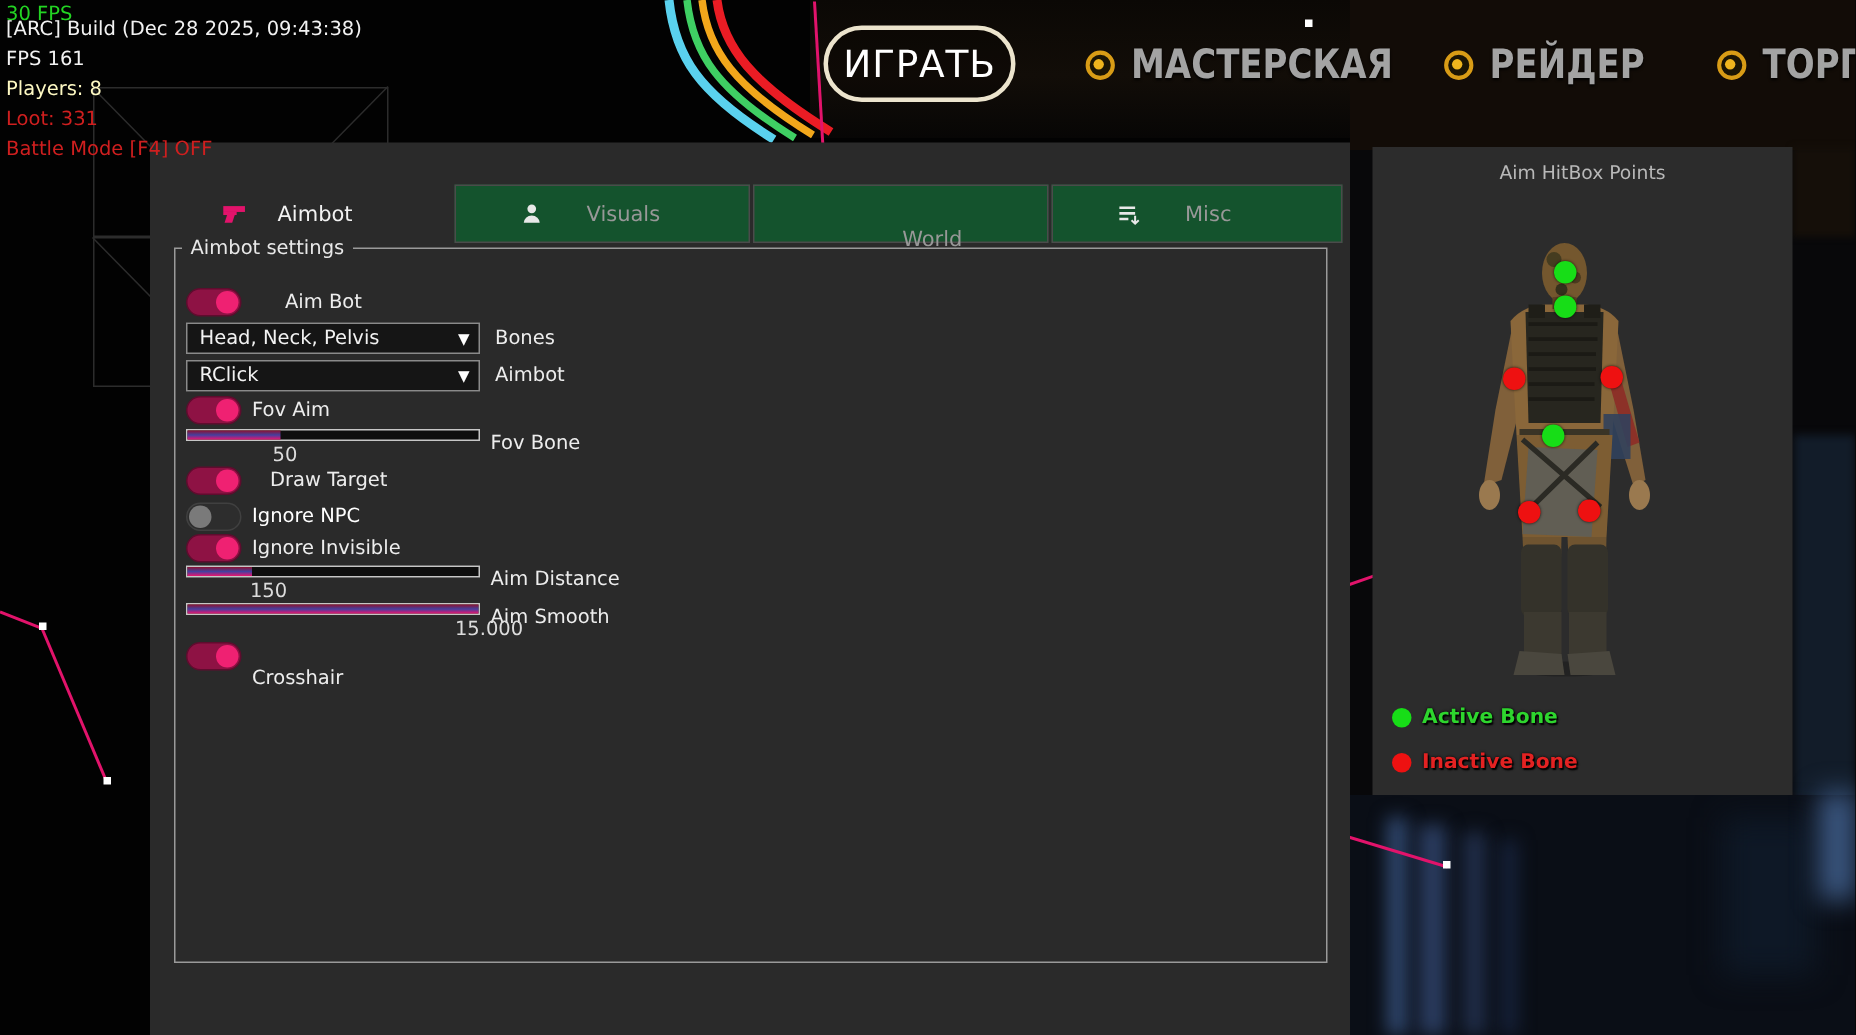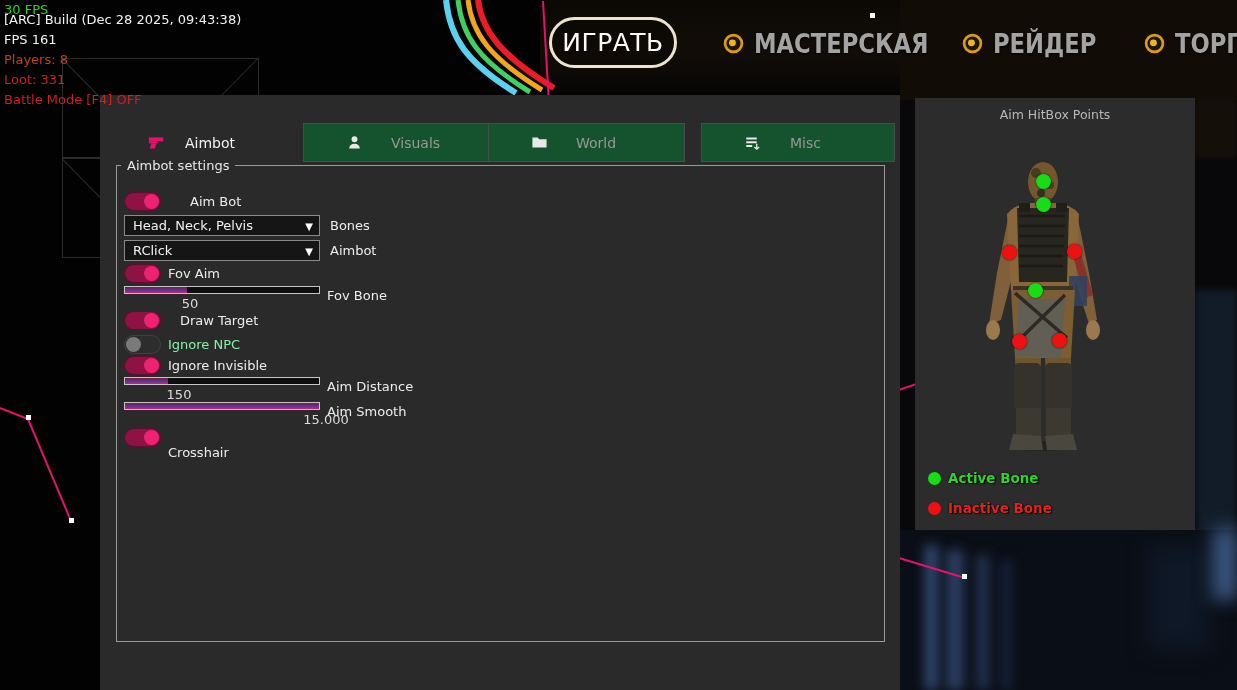--- a/index.html
+++ b/index.html
@@ -46,21 +46,21 @@
   .tab .tlabel{font-size:14px;color:#989898;}
   .tab.active .tlabel{color:#f2f2f2;}
   .group{position:absolute;left:16px;top:63px;width:769px;height:484px;border:1px solid #9a9a9a;margin:0;padding:0;}
   .group legend{font-size:13px;color:#e8e8e8;margin-left:4px;padding:0 6px;}
 
   .toggle{position:absolute;width:37px;height:19px;border-radius:10px;background:#2d2d2d;border:1px solid #404040;cursor:pointer;}
   .toggle .knob{position:absolute;top:1px;left:1px;width:15px;height:15px;border-radius:50%;background:#7a7a7a;}
   .toggle.on{background:#8e1244;border-color:#5f0c2e;}
   .toggle.on .knob{left:auto;right:1px;background:#ef2172;}
   .ctl-label{position:absolute;font-size:13px;color:#ededed;white-space:nowrap;}
-  .ctl-label.dim{color:#86efac;}
+  .ctl-label.dim{color:#ffffff;}
   .dropdown{position:absolute;width:196px;height:21px;background:#151515;border:1px solid #8a8a8a;
             color:#f2f2f2;font-size:13px;line-height:19px;padding:0 24px 0 8px;cursor:pointer;white-space:nowrap;}
   .dropdown .arrow{position:absolute;right:6px;top:1px;font-size:10px;line-height:19px;color:#fff;}
   .slider{position:absolute;width:196px;height:8px;background:#0e0e0e;border:1px solid #c6c6c6;cursor:pointer;}
   .slider .fill{height:100%;background:linear-gradient(180deg,#8d1130 0%,#43409f 50%,#e9136f 100%);}
   .slider-value{position:absolute;font-size:13px;color:#dcdcdc;transform:translateX(-50%);white-space:nowrap;}
 
   
   .hb-panel{position:absolute;left:915px;top:98px;width:280px;height:432px;background:#2c2c2c;z-index:5;}
   .hb-title{position:absolute;left:0;top:9px;width:100%;text-align:center;font-size:12.5px;color:#b8b8b8;}
@@ -97,21 +97,21 @@
   <div class="wf" style="left:62px;top:58px;width:197px;height:100px;"></div>
   <div class="wf" style="left:62px;top:158px;width:98px;height:100px;"></div>
   <div class="wf-line" style="left:62px;top:58px;width:140px;transform:rotate(45.5deg);"></div>
   <div class="wf-line" style="left:259px;top:58px;width:140px;transform:rotate(134.5deg);"></div>
   <div class="wf-line" style="left:62px;top:158px;width:140px;transform:rotate(45.5deg);"></div>
 
   <div class="hud">
     <div style="top:0;color:#23d423;">30 FPS</div>
     <div style="top:10px;color:#f2f2f2;">[ARC] Build (Dec 28 2025, 09:43:38)</div>
     <div style="top:30px;color:#f2f2f2;">FPS 161</div>
-    <div style="top:50px;color:#c2410c;">Players:  8</div>
+    <div style="top:50px;color:#fef9c3;">Players:  8</div>
     <div style="top:70px;color:#cf1f1f;">Loot:  331</div>
     <div style="top:90px;color:#cf1f1f;">Battle Mode [F4] OFF</div>
   </div>
 
   <div class="play-btn">
     <span>ИГРАТЬ</span>
   </div>
 
   <div class="nav-item" style="left:723px;">
     <svg width="21" height="21" viewBox="0 0 20 20">
@@ -151,21 +151,21 @@
     <div class="tab boxed" style="left:203px;width:197px;">
       <svg width="17" height="17" viewBox="0 0 24 24">
         <g fill="#e8e8e8">
             <circle cx="12" cy="7.4" r="4.1"></circle>
             <path d="M4.5,20.5 a7.5,6.8 0 0 1 15,0 z"></path>
           </g>
       </svg>
       <span class="tlabel">Visuals</span>
     </div>
 
-    <div class="tab boxed" style="left:388px;width:197px;">
+    <div class="tab boxed" style="left:402px;width:197px;flex-direction:column;">
       <svg width="17" height="17" viewBox="0 0 24 24">
         <path fill="#e8e8e8" d="M2,5 h7.5 l2,2.5 H22 v11.5 H2 z"></path>
       </svg>
       <span class="tlabel">World</span>
     </div>
 
     <div class="tab boxed" style="left:601px;width:194px;">
       <svg width="18" height="18" viewBox="0 0 24 24">
         <g stroke="#e8e8e8" stroke-width="2.4" fill="none">
           <path d="M3,6 h14 M3,11 h14 M3,16 h8"></path>

